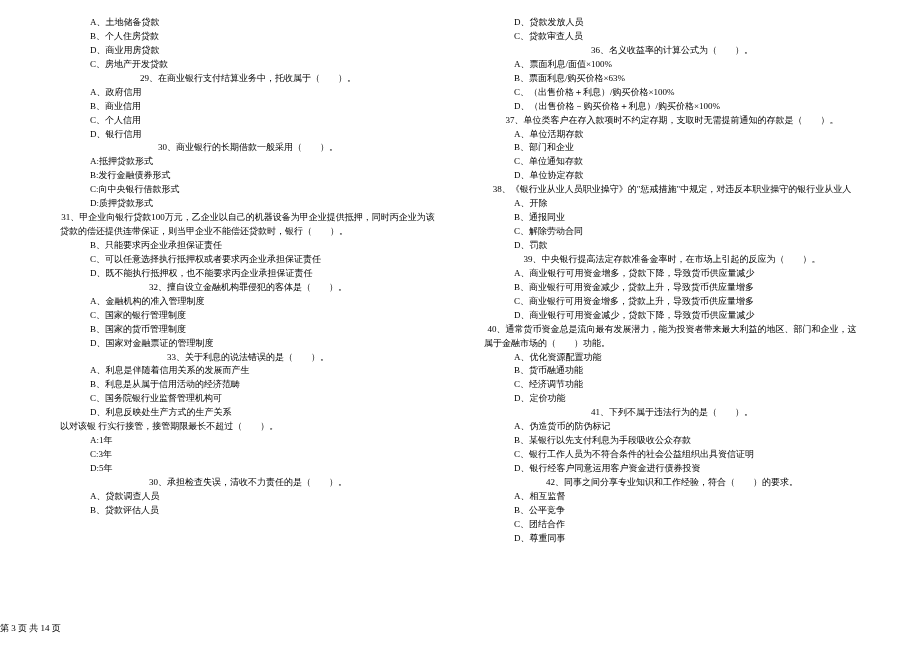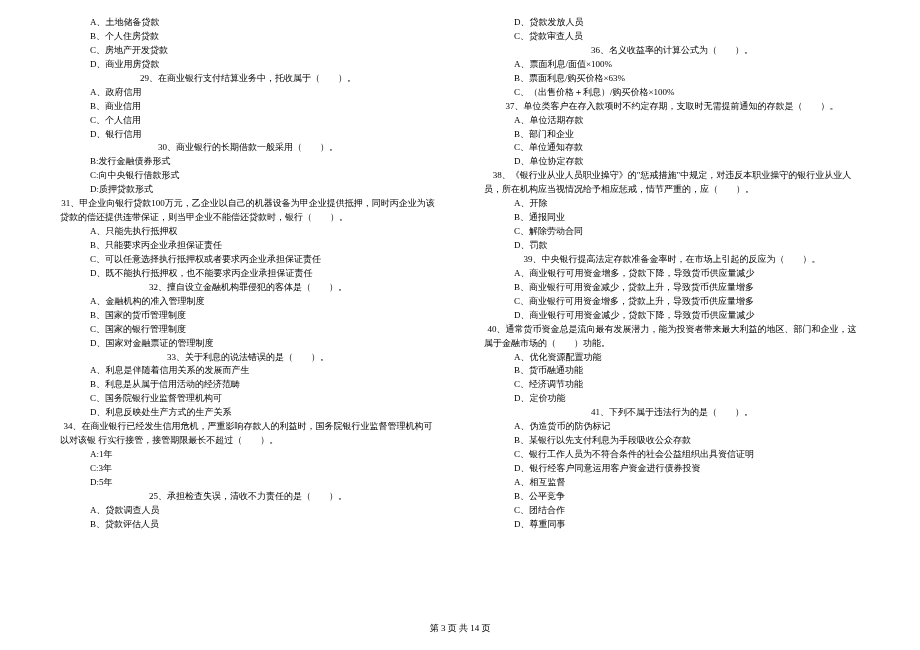--- a/index.html
+++ b/index.html
@@ -31,92 +31,90 @@
     }
     .option {
       padding-left: 30px;
       text-indent: 0;
     }
     .footer {
       position: absolute;
       bottom: 14px;
       left: 0;
       right: 0;
-      text-align: center;
       font-size: 9px;
     }
   </style>
 </head>
 <body>
 
 <div class="columns">
   <div class="col">
     <div class="option">A、土地储备贷款</div>
     <div class="option">B、个人住房贷款</div>
+    <div class="option">D、商业用房贷款</div>
     <div class="option">C、房地产开发贷款</div>
-    <div class="option">D、商业用房贷款</div>
 
     <div class="stem">29、在商业银行支付结算业务中，托收属于（　　）。</div>
     <div class="option">A、政府信用</div>
     <div class="option">B、商业信用</div>
     <div class="option">C、个人信用</div>
     <div class="option">D、银行信用</div>
 
     <div class="stem">30、商业银行的长期借款一般采用（　　）。</div>
+    <div class="option">A:抵押贷款形式</div>
     <div class="option">B:发行金融债券形式</div>
     <div class="option">C:向中央银行借款形式</div>
     <div class="option">D:质押贷款形式</div>
 
     <div class="stem">31、甲企业向银行贷款100万元，乙企业以自己的机器设备为甲企业提供抵押，同时丙企业为该</div>
     <div class="stem-cont">贷款的偿还提供连带保证，则当甲企业不能偿还贷款时，银行（　　）。</div>
-    <div class="option">A、只能先执行抵押权</div>
     <div class="option">B、只能要求丙企业承担保证责任</div>
     <div class="option">C、可以任意选择执行抵押权或者要求丙企业承担保证责任</div>
     <div class="option">D、既不能执行抵押权，也不能要求丙企业承担保证责任</div>
 
     <div class="stem">32、擅自设立金融机构罪侵犯的客体是（　　）。</div>
     <div class="option">A、金融机构的准入管理制度</div>
+    <div class="option">C、国家的银行管理制度</div>
     <div class="option">B、国家的货币管理制度</div>
-    <div class="option">C、国家的银行管理制度</div>
     <div class="option">D、国家对金融票证的管理制度</div>
 
     <div class="stem">33、关于利息的说法错误的是（　　）。</div>
     <div class="option">A、利息是伴随着信用关系的发展而产生</div>
     <div class="option">B、利息是从属于信用活动的经济范畴</div>
     <div class="option">C、国务院银行业监督管理机构可</div>
     <div class="option">D、利息反映处生产方式的生产关系</div>
 
-    <div class="stem">34、在商业银行已经发生信用危机，严重影响存款人的利益时，国务院银行业监督管理机构可</div>
     <div class="stem-cont">以对该银 行实行接管，接管期限最长不超过（　　）。</div>
     <div class="option">A:1年</div>
     <div class="option">C:3年</div>
     <div class="option">D:5年</div>
 
-    <div class="stem">25、承担检查失误，清收不力责任的是（　　）。</div>
+    <div class="stem">30、承担检查失误，清收不力责任的是（　　）。</div>
     <div class="option">A、贷款调查人员</div>
     <div class="option">B、贷款评估人员</div>
   </div>
 
   <div class="col">
     <div class="option">D、贷款发放人员</div>
     <div class="option">C、贷款审查人员</div>
 
     <div class="stem">36、名义收益率的计算公式为（　　）。</div>
     <div class="option">A、票面利息/面值×100%</div>
     <div class="option">B、票面利息/购买价格×63%</div>
     <div class="option">C、（出售价格＋利息）/购买价格×100%</div>
+    <div class="option">D、（出售价格－购买价格＋利息）/购买价格×100%</div>
 
     <div class="stem">37、单位类客户在存入款项时不约定存期，支取时无需提前通知的存款是（　　）。</div>
     <div class="option">A、单位活期存款</div>
     <div class="option">B、部门和企业</div>
     <div class="option">C、单位通知存款</div>
     <div class="option">D、单位协定存款</div>
 
     <div class="stem">38、《银行业从业人员职业操守》的"惩戒措施"中规定，对违反本职业操守的银行业从业人</div>
-    <div class="stem-cont">员，所在机构应当视情况给予相应惩戒，情节严重的，应（　　）。</div>
     <div class="option">A、开除</div>
     <div class="option">B、通报同业</div>
     <div class="option">C、解除劳动合同</div>
     <div class="option">D、罚款</div>
 
     <div class="stem">39、中央银行提高法定存款准备金率时，在市场上引起的反应为（　　）。</div>
     <div class="option">A、商业银行可用资金增多，贷款下降，导致货币供应量减少</div>
     <div class="option">B、商业银行可用资金减少，贷款上升，导致货币供应量增多</div>
     <div class="option">C、商业银行可用资金增多，贷款上升，导致货币供应量增多</div>
     <div class="option">D、商业银行可用资金减少，贷款下降，导致货币供应量减少</div>
@@ -127,20 +125,21 @@
     <div class="option">B、货币融通功能</div>
     <div class="option">C、经济调节功能</div>
     <div class="option">D、定价功能</div>
 
     <div class="stem">41、下列不属于违法行为的是（　　）。</div>
     <div class="option">A、伪造货币的防伪标记</div>
     <div class="option">B、某银行以先支付利息为手段吸收公众存款</div>
     <div class="option">C、银行工作人员为不符合条件的社会公益组织出具资信证明</div>
     <div class="option">D、银行经客户同意运用客户资金进行债券投资</div>
 
+    <div class="stem">42、同事之间分享专业知识和工作经验，符合（　　）的要求。</div>
     <div class="option">A、相互监督</div>
     <div class="option">B、公平竞争</div>
     <div class="option">C、团结合作</div>
     <div class="option">D、尊重同事</div>
   </div>
 </div>
 
 <div class="footer">第 3 页 共 14 页</div>
 
 </body></html>

